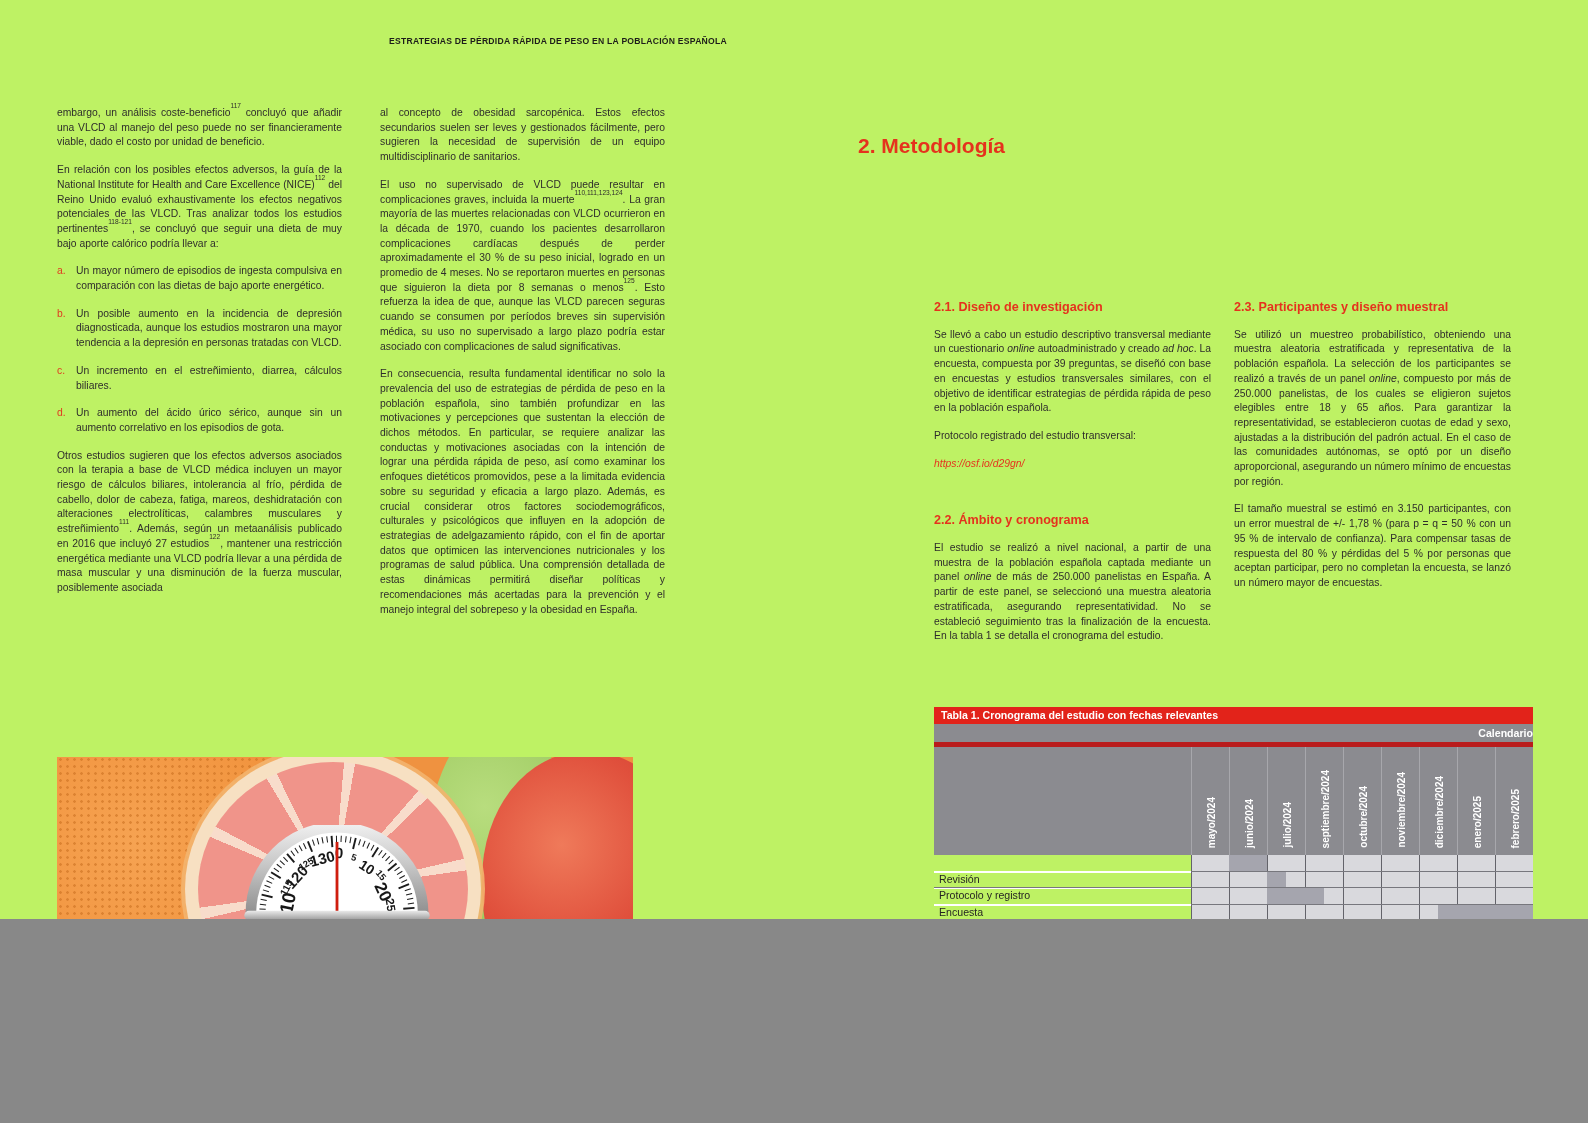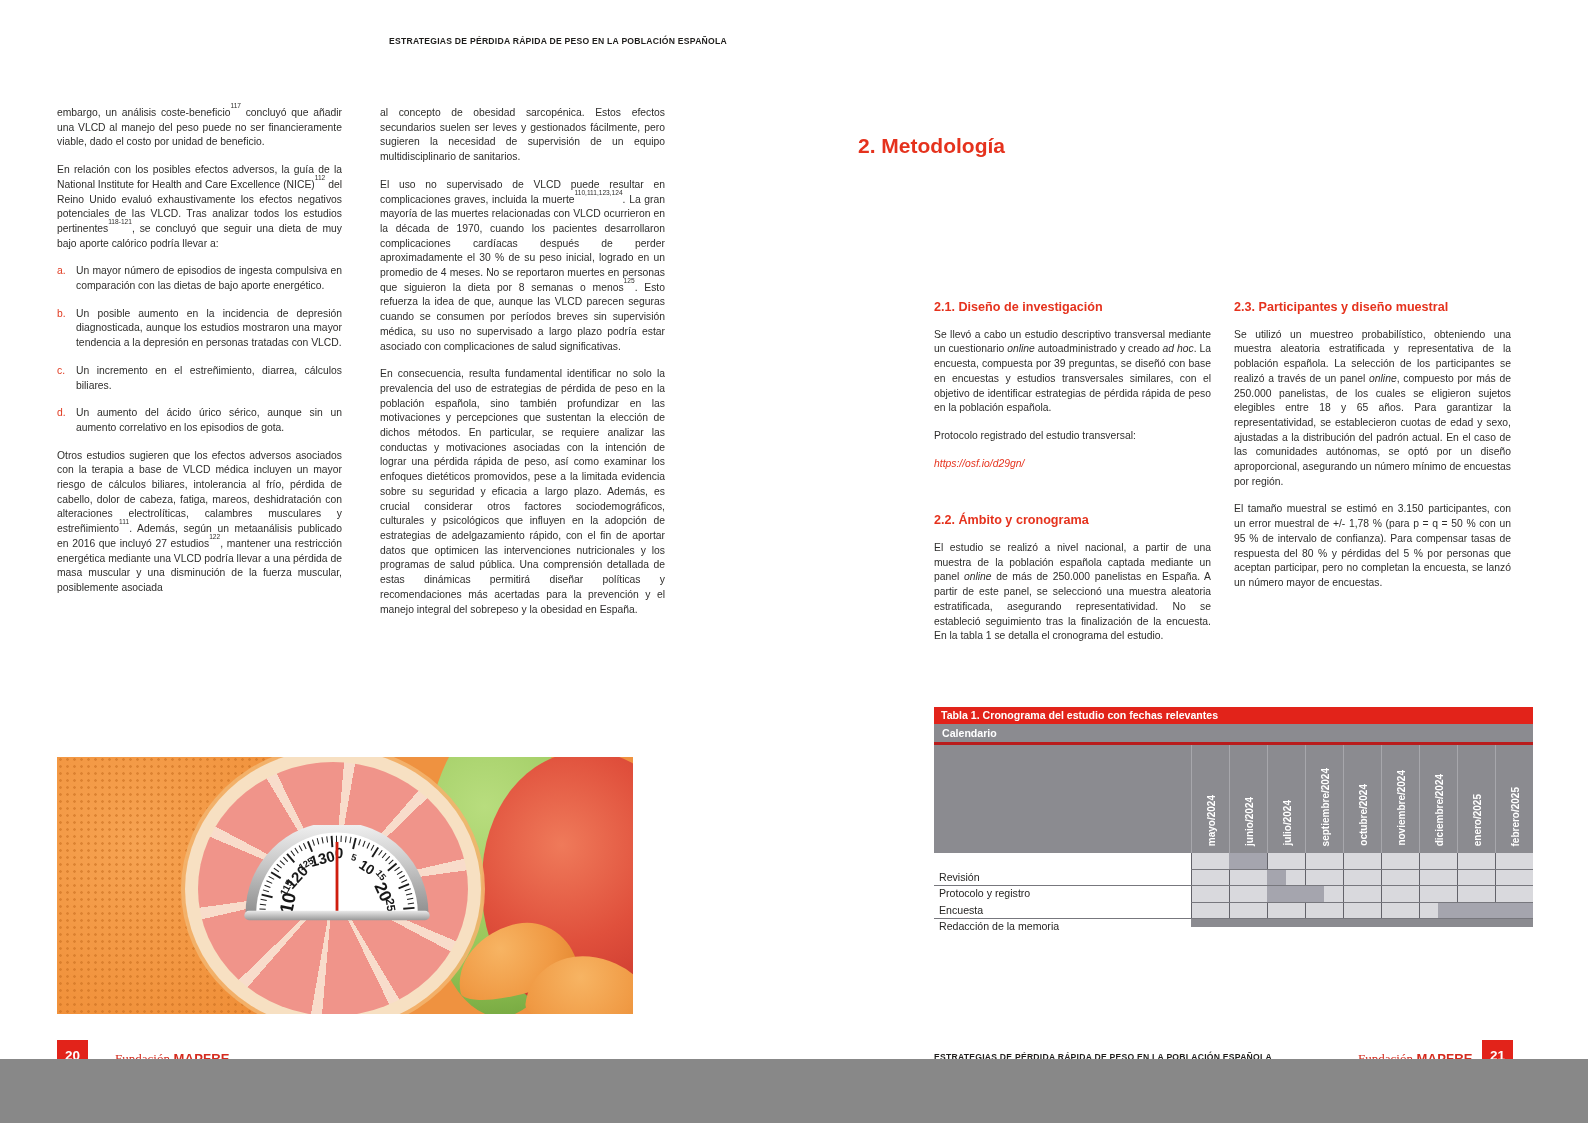--- a/index.html
+++ b/index.html
@@ -1,17 +1,17 @@
 <!DOCTYPE html>
 <html><head>
 <meta charset="utf-8">
 <style>
   html,body{margin:0;padding:0;}
   body{font-family:"Liberation Sans",sans-serif;background:#888;}
-  #spread{position:relative;width:1588px;height:1059px;background:#ffffff;overflow:hidden;margin:0 auto;}
+  #spread{position:relative;width:1588px;height:919px;background:#bef264;overflow:hidden;margin:0 auto;}
 
   
   .runhead{position:absolute;font-size:8.6px;font-weight:bold;letter-spacing:.25px;color:#1d1c1a;}
   .pagenum-box{position:absolute;width:31px;height:31px;background:#e2231a;color:#fff;
     display:flex;align-items:center;justify-content:center;font-size:13.5px;font-weight:bold;}
   .brand{position:absolute;font-size:13px;color:#d52b1e;white-space:nowrap;}
   .brand .serif{font-family:"Liberation Serif",serif;}
   .brand .bold{font-weight:bold;letter-spacing:.2px;}
 
   
@@ -26,21 +26,21 @@
   
   .chapter-title{position:absolute;left:858px;top:120px;font-size:21px;font-weight:bold;color:#e5321d;}
   .sec-head{font-size:12.6px;font-weight:bold;color:#e5321d;margin:0 0 13px 0;}
   .sec-head.spaced{margin-top:29px;}
   .proto{margin:0 0 2px 0;}
   .osf-link{color:#e5321d;text-decoration:none;display:inline-block;margin:0 0 13px 0;font-style:italic;}
 
   
   #tabla1{position:absolute;left:934px;top:707px;width:599px;}
   .t-title{height:17px;line-height:17px;background:#e2231a;color:#fff;font-size:10.6px;font-weight:bold;padding-left:7px;}
-  .t-cal{height:18px;line-height:18px;background:#8b8b90;color:#fff;font-size:10.6px;font-weight:bold;text-align:left;border-bottom:3px solid #b91c1c;padding-left:8px;}
+  .t-cal{height:18px;line-height:18px;background:#8b8b90;color:#fff;font-size:10.6px;font-weight:bold;text-align:right;border-bottom:5px solid #b91c1c;padding-left:8px;}
   .t-months{display:flex;height:108px;background:#8b8b90;}
   .t-months .spacer{width:257px;}
   .mcell{width:38px;box-sizing:border-box;border-left:1px solid #a7a7ac;position:relative;}
   .mlabel{position:absolute;bottom:7px;left:50%;transform:translateX(-50%) rotate(180deg);
     writing-mode:vertical-rl;font-size:10px;font-weight:bold;color:#fff;white-space:nowrap;}
   .grow{display:flex;height:16.5px;box-sizing:border-box;border-bottom:1px solid #77777d;}
   .glabel{width:257px;box-sizing:border-box;background:#fff;font-size:10.6px;color:#262523;padding:1.5px 0 0 5px;margin-top:16px;}
   .gtrack{position:relative;width:342px;background:#d9d9dd;display:flex;}
   .gcell{width:38px;box-sizing:border-box;border-left:1px solid #63636a;}
   .gbar{position:absolute;top:0;bottom:0;background:#a5a5ae;}

